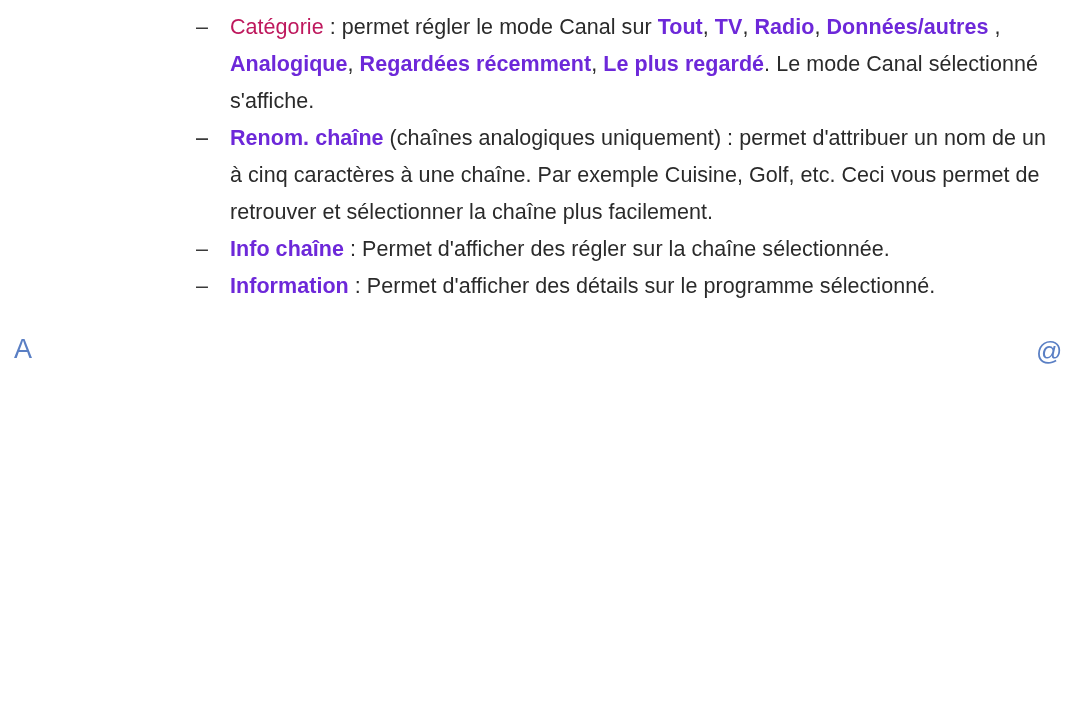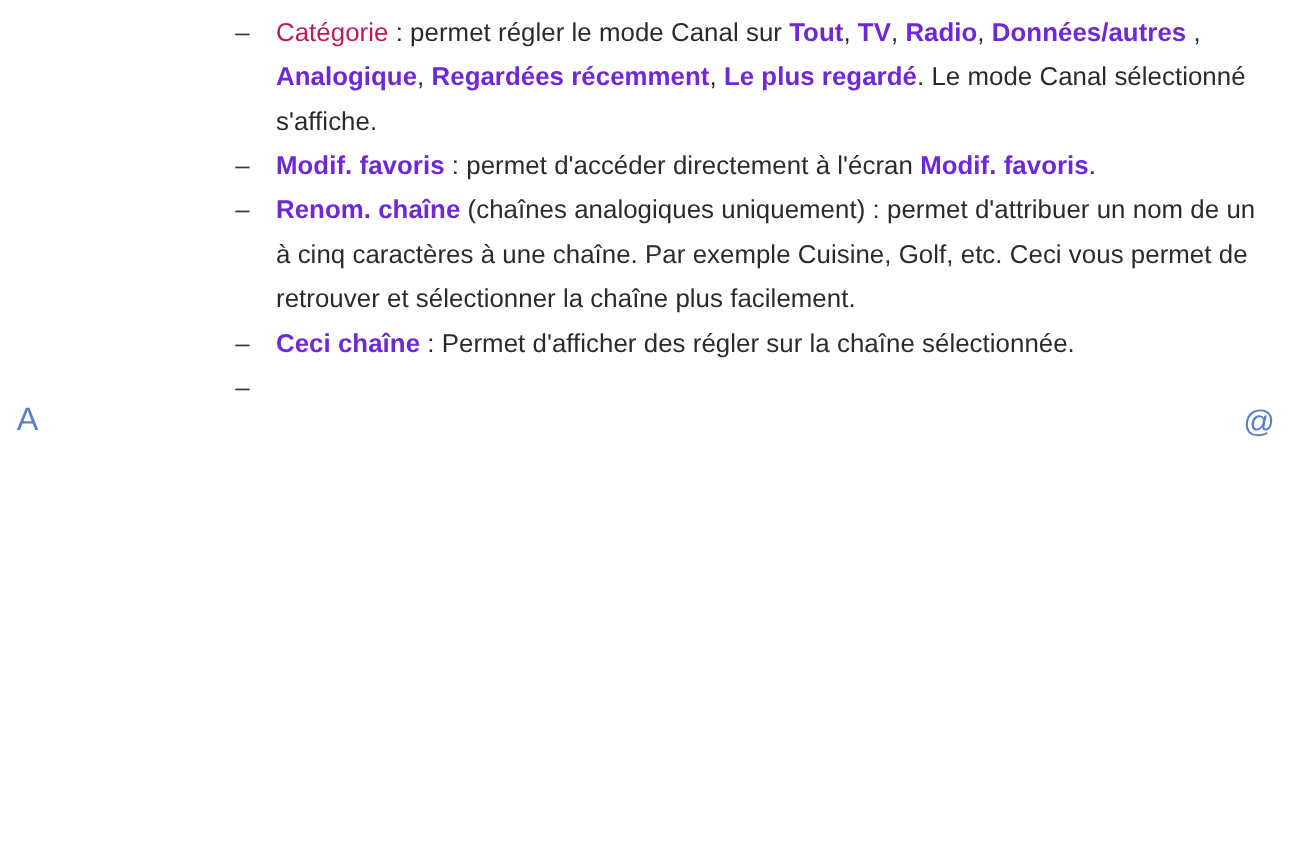--- a/index.html
+++ b/index.html
@@ -111,31 +111,31 @@
 
   <div class="content">
 
     <p class="bullet-item item-categorie">
       <span class="bullet-dash">–</span>
       <span class="rich"><span class="term-light">Catégorie</span><span class="plain"> : permet régler le mode Canal sur </span><span class="term">Tout</span><span class="plain">, </span><span class="term">TV</span><span class="plain">, </span><span class="term">Radio</span><span class="plain">, </span><span class="term">Données/autres</span><span class="plain"> , </span><span class="term">Analogique</span><span class="plain">, </span><span class="term">Regardées récemment</span><span class="plain">, </span><span class="term">Le plus regardé</span><span class="plain">. Le mode Canal sélectionné s'affiche.</span></span>
     </p>
 
     <p class="bullet-item item-modif">
       <span class="bullet-dash">–</span>
-      <span class="rich"><span class="term">Modif. favoris</span><span class="plain"> : permet d'accéder directement à l'écran </span><span class="term">Modif. favoris</span><span class="plain">.</span></span>
     </p>
 
     <p class="bullet-item item-renom">
       <span class="bullet-dash">–</span>
       <span class="rich"><span class="term">Renom. chaîne</span><span class="plain"> (chaînes analogiques uniquement) : permet d'attribuer un nom de un à cinq caractères à une chaîne. Par exemple Cuisine, Golf, etc. Ceci vous permet de retrouver et sélectionner la chaîne plus facilement.</span></span>
     </p>
 
     <p class="bullet-item item-info">
       <span class="bullet-dash">–</span>
-      <span class="rich"><span class="term">Ceci chaîne</span><span class="plain"> : Permet d'afficher des régler sur la chaîne sélectionnée.</span></span>
+      <span class="rich"><span class="term">Info chaîne</span><span class="plain"> : Permet d'afficher des régler sur la chaîne sélectionnée.</span></span>
     </p>
 
     <p class="bullet-item item-information">
       <span class="bullet-dash">–</span>
+      <span class="rich"><span class="term">Information</span><span class="plain"> : Permet d'afficher des détails sur le programme sélectionné.</span></span>
     </p>
 
   </div>
 </div>
 
 </body></html>

